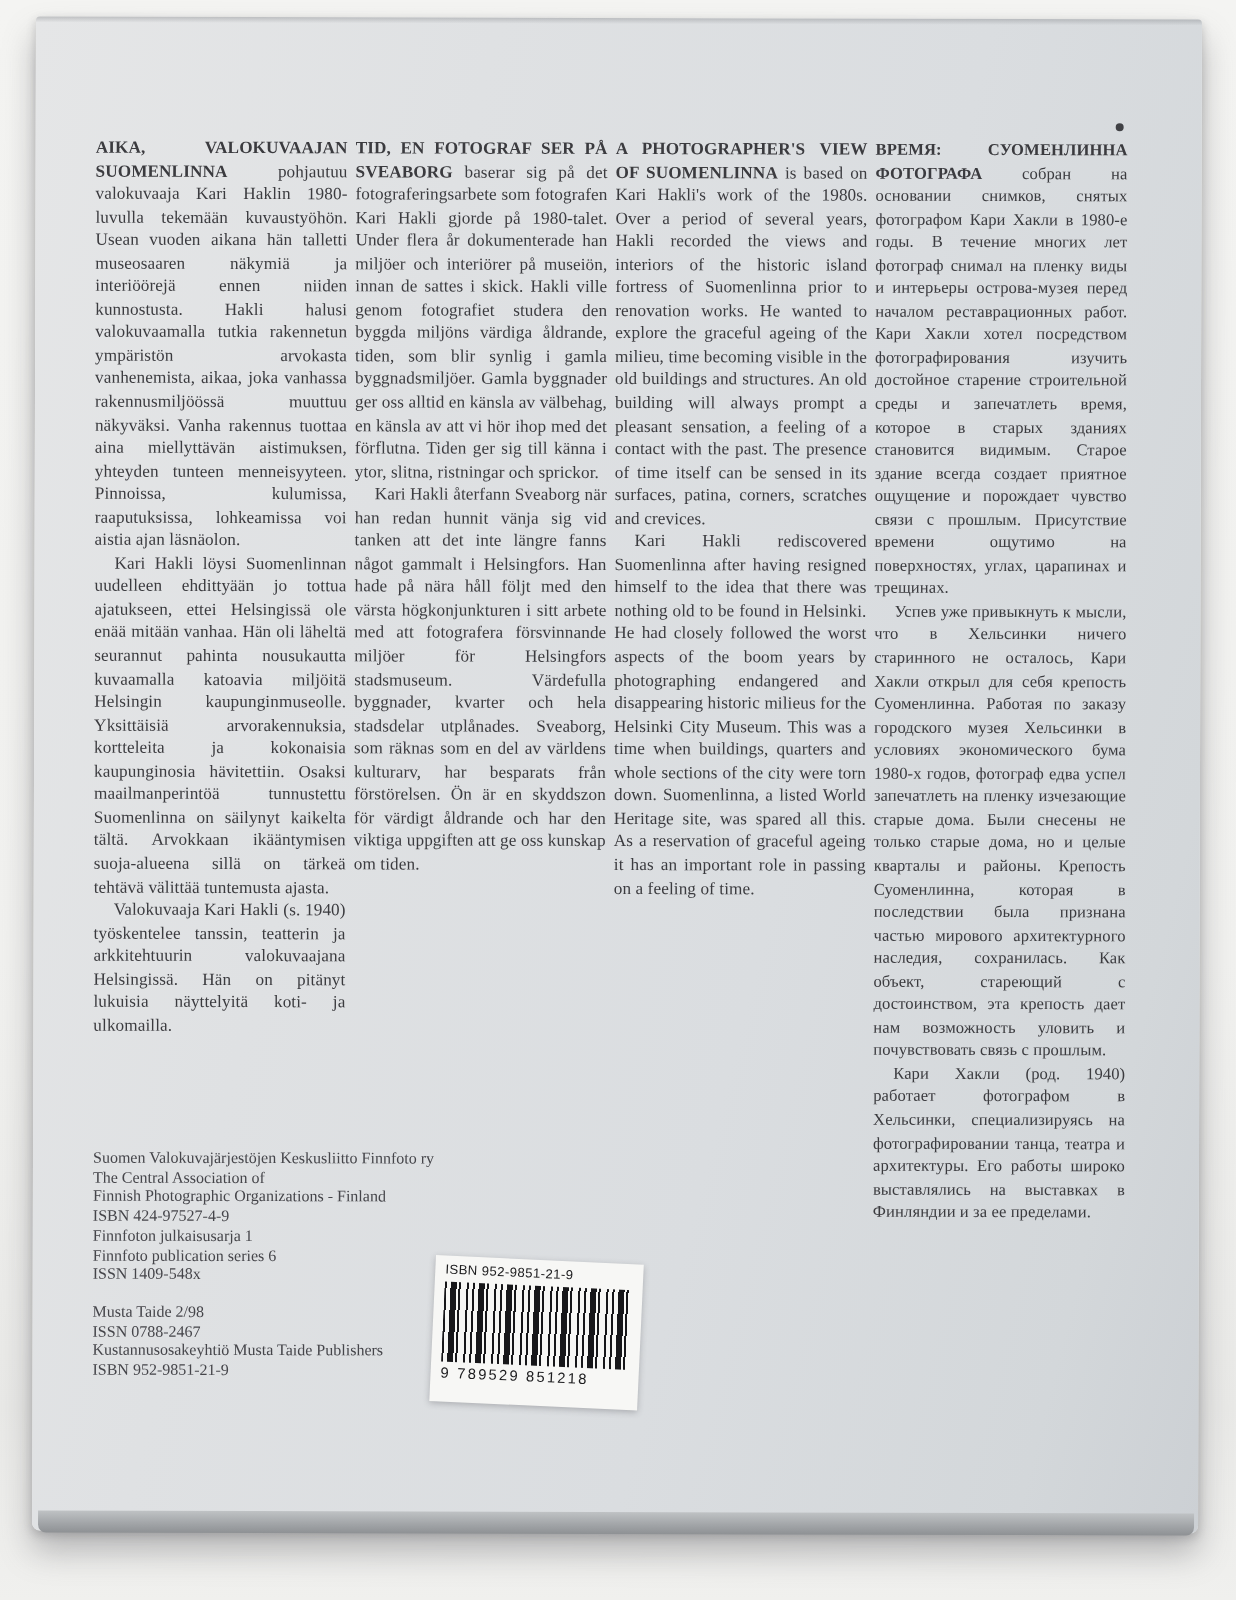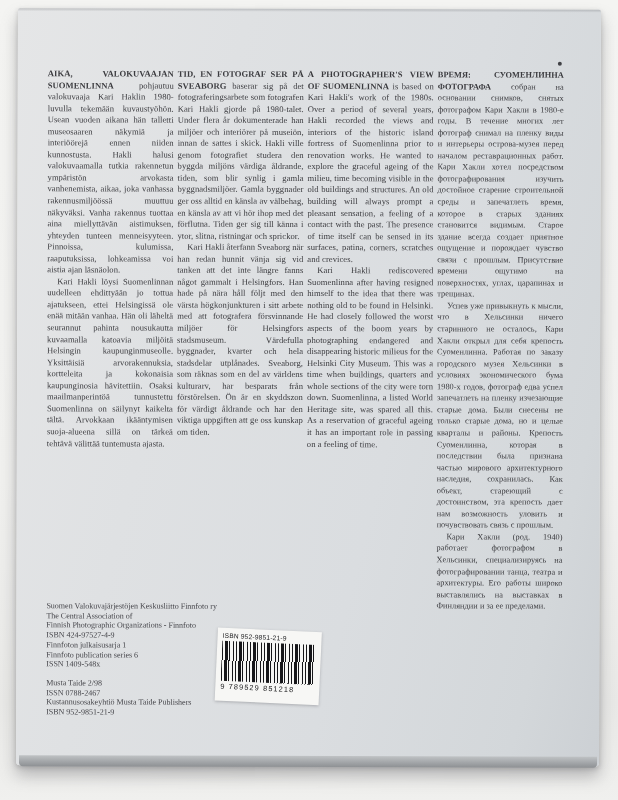--- a/index.html
+++ b/index.html
@@ -35,21 +35,21 @@
   .col {
     width:126px; font-size:8.6px; line-height:11.55px;
     text-align:justify; color:#3b3b3f; letter-spacing:0.05px;
   }
   .col.ru { font-size:8.3px; }
   .col p { margin:0; }
   .col p.ind { text-indent:10px; }
   .lead { font-weight:bold; }
 
   .imprint {
-    position:absolute; left:30px; top:593px;
+    position:absolute; left:30px; top:566px;
     font-size:8px; line-height:9.7px; color:#45454a;
   }
   .imprint .block2 { margin-top:9px; }
 
   .barcode {
     position:absolute; left:200px; top:621px; width:94px; height:66px;
     background:#f7f7f5; padding:4px 5px 3px 5px;
     transform:rotate(2.5deg);
     box-shadow:0 1px 3px rgba(60,60,65,0.3);
     color:#1c1c1e;
@@ -71,20 +71,21 @@
 <div class="photo">
   <div class="book">
 
     <span class="dust" style="left:540px; top:52px;"></span>
 
     <div class="columns">
 
       <div class="col">
         <p><span class="lead">AIKA, VALOKUVAAJAN SUOMENLINNA</span> <span>pohjautuu valokuvaaja Kari Haklin 1980-luvulla tekemään kuvaustyöhön. Usean vuoden aikana hän talletti museosaaren näkymiä ja interiöörejä ennen niiden kunnostusta. Hakli halusi valokuvaamalla tutkia rakennetun ympäristön arvokasta vanhenemista, aikaa, joka vanhassa rakennusmiljöössä muuttuu näkyväksi. Vanha rakennus tuottaa aina miellyttävän aistimuksen, yhteyden tunteen menneisyyteen. Pinnoissa, kulumissa, raaputuksissa, lohkeamissa voi aistia ajan läsnäolon.</span></p>
         <p class="ind">Kari Hakli löysi Suomenlinnan uudelleen ehdittyään jo tottua ajatukseen, ettei Helsingissä ole enää mitään vanhaa. Hän oli läheltä seurannut pahinta nousukautta kuvaamalla katoavia miljöitä Helsingin kaupunginmuseolle. Yksittäisiä arvorakennuksia, kortteleita ja kokonaisia kaupunginosia hävitettiin. Osaksi maailmanperintöä tunnustettu Suomenlinna on säilynyt kaikelta tältä. Arvokkaan ikääntymisen suoja-alueena sillä on tärkeä tehtävä välittää tuntemusta ajasta.</p>
+        <p class="ind">Valokuvaaja Kari Hakli (s. 1940) työskentelee tanssin, teatterin ja arkkitehtuurin valokuvaajana Helsingissä. Hän on pitänyt lukuisia näyttelyitä koti- ja ulkomailla.</p>
       </div>
 
       <div class="col">
         <p><span class="lead">TID, EN FOTOGRAF SER PÅ SVEABORG</span> <span>baserar sig på det fotograferingsarbete som fotografen Kari Hakli gjorde på 1980-talet. Under flera år dokumenterade han miljöer och interiörer på museiön, innan de sattes i skick. Hakli ville genom fotografiet studera den byggda miljöns värdiga åldrande, tiden, som blir synlig i gamla byggnadsmiljöer. Gamla byggnader ger oss alltid en känsla av välbehag, en känsla av att vi hör ihop med det förflutna. Tiden ger sig till känna i ytor, slitna, ristningar och sprickor.</span></p>
         <p class="ind">Kari Hakli återfann Sveaborg när han redan hunnit vänja sig vid tanken att det inte längre fanns något gammalt i Helsingfors. Han hade på nära håll följt med den värsta högkonjunkturen i sitt arbete med att fotografera försvinnande miljöer för Helsingfors stadsmuseum. Värdefulla byggnader, kvarter och hela stadsdelar utplånades. Sveaborg, som räknas som en del av världens kulturarv, har besparats från förstörelsen. Ön är en skyddszon för värdigt åldrande och har den viktiga uppgiften att ge oss kunskap om tiden.</p>
       </div>
 
       <div class="col">
         <p><span class="lead">A PHOTOGRAPHER'S VIEW OF SUOMENLINNA</span> <span>is based on Kari Hakli's work of the 1980s. Over a period of several years, Hakli recorded the views and interiors of the historic island fortress of Suomenlinna prior to renovation works. He wanted to explore the graceful ageing of the milieu, time becoming visible in the old buildings and structures. An old building will always prompt a pleasant sensation, a feeling of a contact with the past. The presence of time itself can be sensed in its surfaces, patina, corners, scratches and crevices.</span></p>
         <p class="ind">Kari Hakli rediscovered Suomenlinna after having resigned himself to the idea that there was nothing old to be found in Helsinki. He had closely followed the worst aspects of the boom years by photographing endangered and disappearing historic milieus for the Helsinki City Museum. This was a time when buildings, quarters and whole sections of the city were torn down. Suomenlinna, a listed World Heritage site, was spared all this. As a reservation of graceful ageing it has an important role in passing on a feeling of time.</p>
@@ -95,21 +96,21 @@
         <p class="ind">Успев уже привыкнуть к мысли, что в Хельсинки ничего старинного не осталось, Кари Хакли открыл для себя крепость Суоменлинна. Работая по заказу городского музея Хельсинки в условиях экономического бума 1980-х годов, фотограф едва успел запечатлеть на пленку изчезающие старые дома. Были снесены не только старые дома, но и целые кварталы и районы. Крепость Суоменлинна, которая в последствии была признана частью мирового архитектурного наследия, сохранилась. Как объект, стареющий с достоинством, эта крепость дает нам возможность уловить и почувствовать связь с прошлым.</p>
         <p class="ind">Кари Хакли (род. 1940) работает фотографом в Хельсинки, специализируясь на фотографировании танца, театра и архитектуры. Его работы широко выставлялись на выставках в Финляндии и за ее пределами.</p>
       </div>
 
     </div>
 
     <div class="imprint">
       <div class="block1">
         <div>Suomen Valokuvajärjestöjen Keskusliitto Finnfoto ry</div>
         <div>The Central Association of</div>
-        <div>Finnish Photographic Organizations - Finnfoto</div>
+        <div>Finnish Photographic Organizations - Finland</div>
         <div>ISBN 424-97527-4-9</div>
         <div>Finnfoton julkaisusarja 1</div>
         <div>Finnfoto publication series 6</div>
         <div>ISSN 1409-548x</div>
       </div>
       <div class="block2">
         <div>Musta Taide 2/98</div>
         <div>ISSN 0788-2467</div>
         <div>Kustannusosakeyhtiö Musta Taide Publishers</div>
         <div>ISBN 952-9851-21-9</div>

